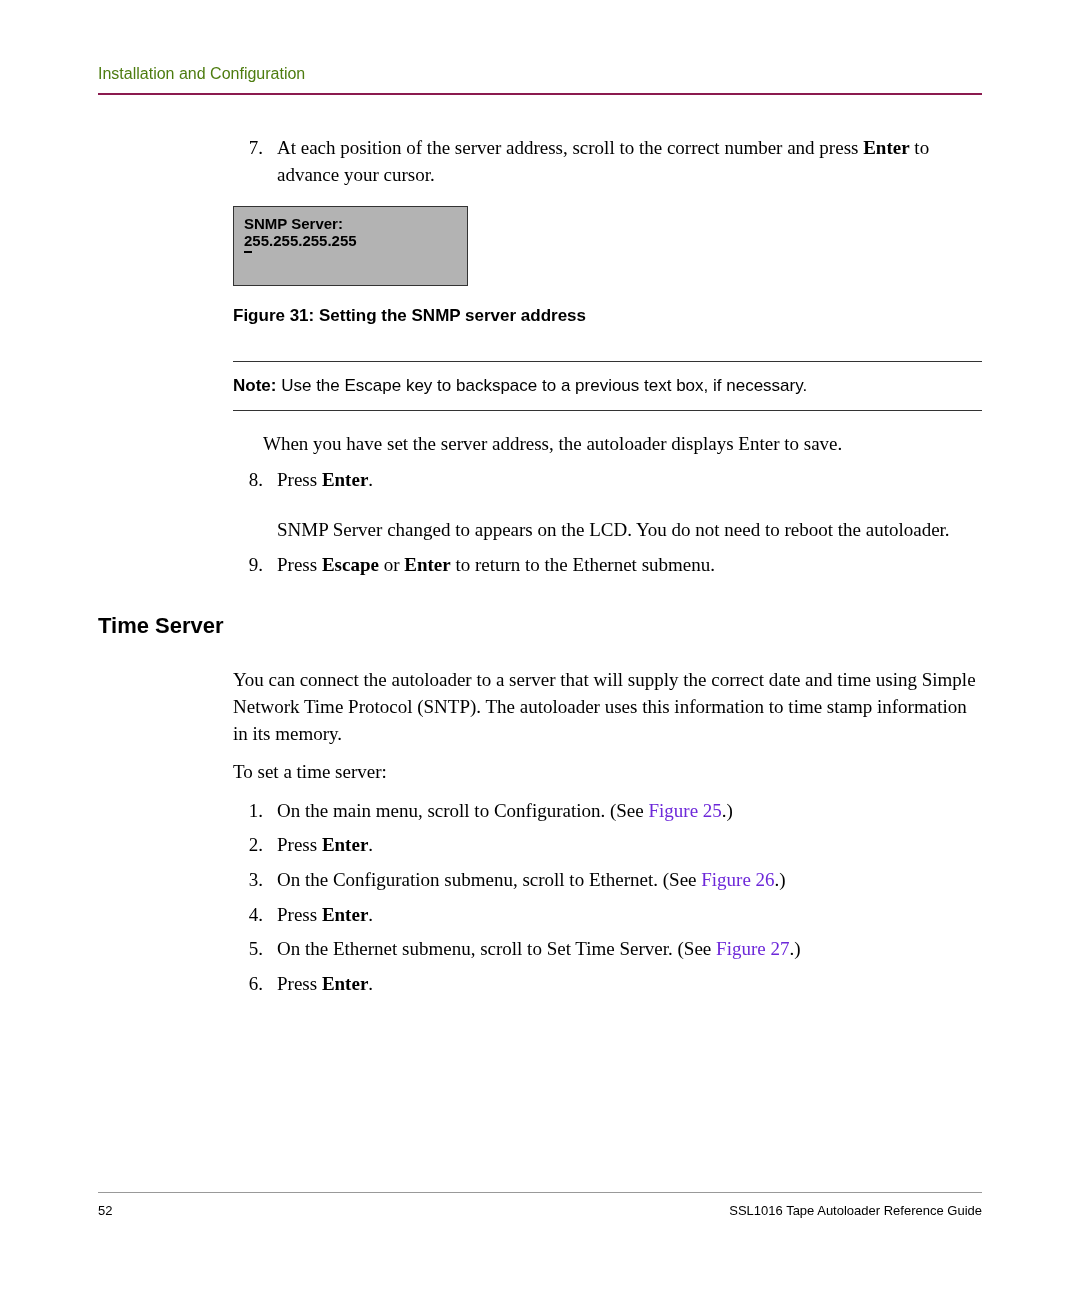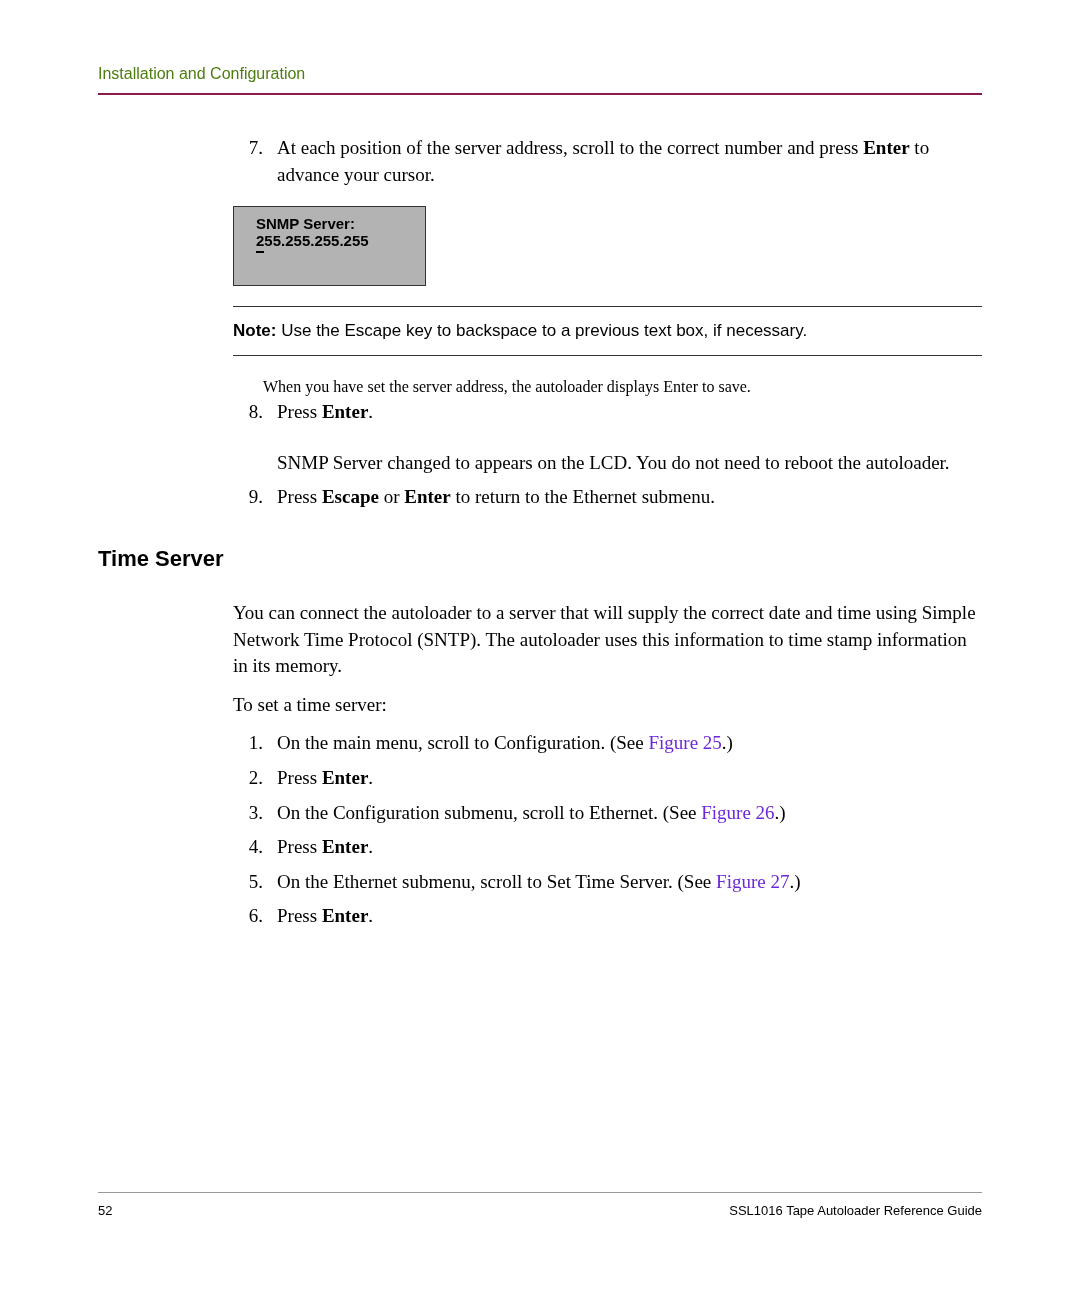--- a/index.html
+++ b/index.html
@@ -36,25 +36,25 @@
       flex-shrink: 0;
       text-align: right;
       padding-right: 14px;
     }
     .ol-text {
       flex: 1;
     }
     .lcd-box {
       background: #b3b3b3;
       border: 1.5px solid #333;
-      width: 193px;
+      width: 235px;
       height: 80px;
       margin-top: 18px;
       margin-bottom: 20px;
-      padding: 8px 22px;
+      padding: 8px 10px;
       box-sizing: border-box;
       font-family: Arial, Helvetica, sans-serif;
       font-size: 15px;
       font-weight: bold;
     }
     .lcd-ip {
       position: relative;
     }
     .cursor-mark {
       position: absolute;
@@ -76,22 +76,23 @@
       padding: 14px 0;
       font-family: Arial, Helvetica, sans-serif;
       font-size: 17px;
       margin-bottom: 19px;
     }
     .note-label {
       font-weight: bold;
     }
     .indented-para {
       margin-left: 30px;
-      font-size: 16px;
+      font-size: 19px;
       line-height: 1.5;
+      margin-bottom: 8px;
     }
     .section-heading {
       font-family: Arial, Helvetica, sans-serif;
       font-size: 22px;
       font-weight: bold;
       margin-top: 35px;
       margin-bottom: 28px;
     }
     .body-para {
       font-size: 19px;
@@ -131,20 +132,21 @@
     </div>
 
     <div class="lcd-box">
       <div>SNMP Server:</div>
       <div class="lcd-ip">
         <span>255.255.255.255</span>
         <span class="cursor-mark"></span>
       </div>
     </div>
 
+    <div class="figure-caption">Figure 31:  Setting the SNMP server address</div>
 
     <div class="note-box">
       <span class="note-label">Note:</span><span>  Use the Escape key to backspace to a previous text box, if necessary.</span>
     </div>
 
     <div class="indented-para">When you have set the server address, the autoloader displays Enter to save.</div>
 
     <div class="ol-item">
       <div class="ol-num">8.</div>
       <div class="ol-text">

